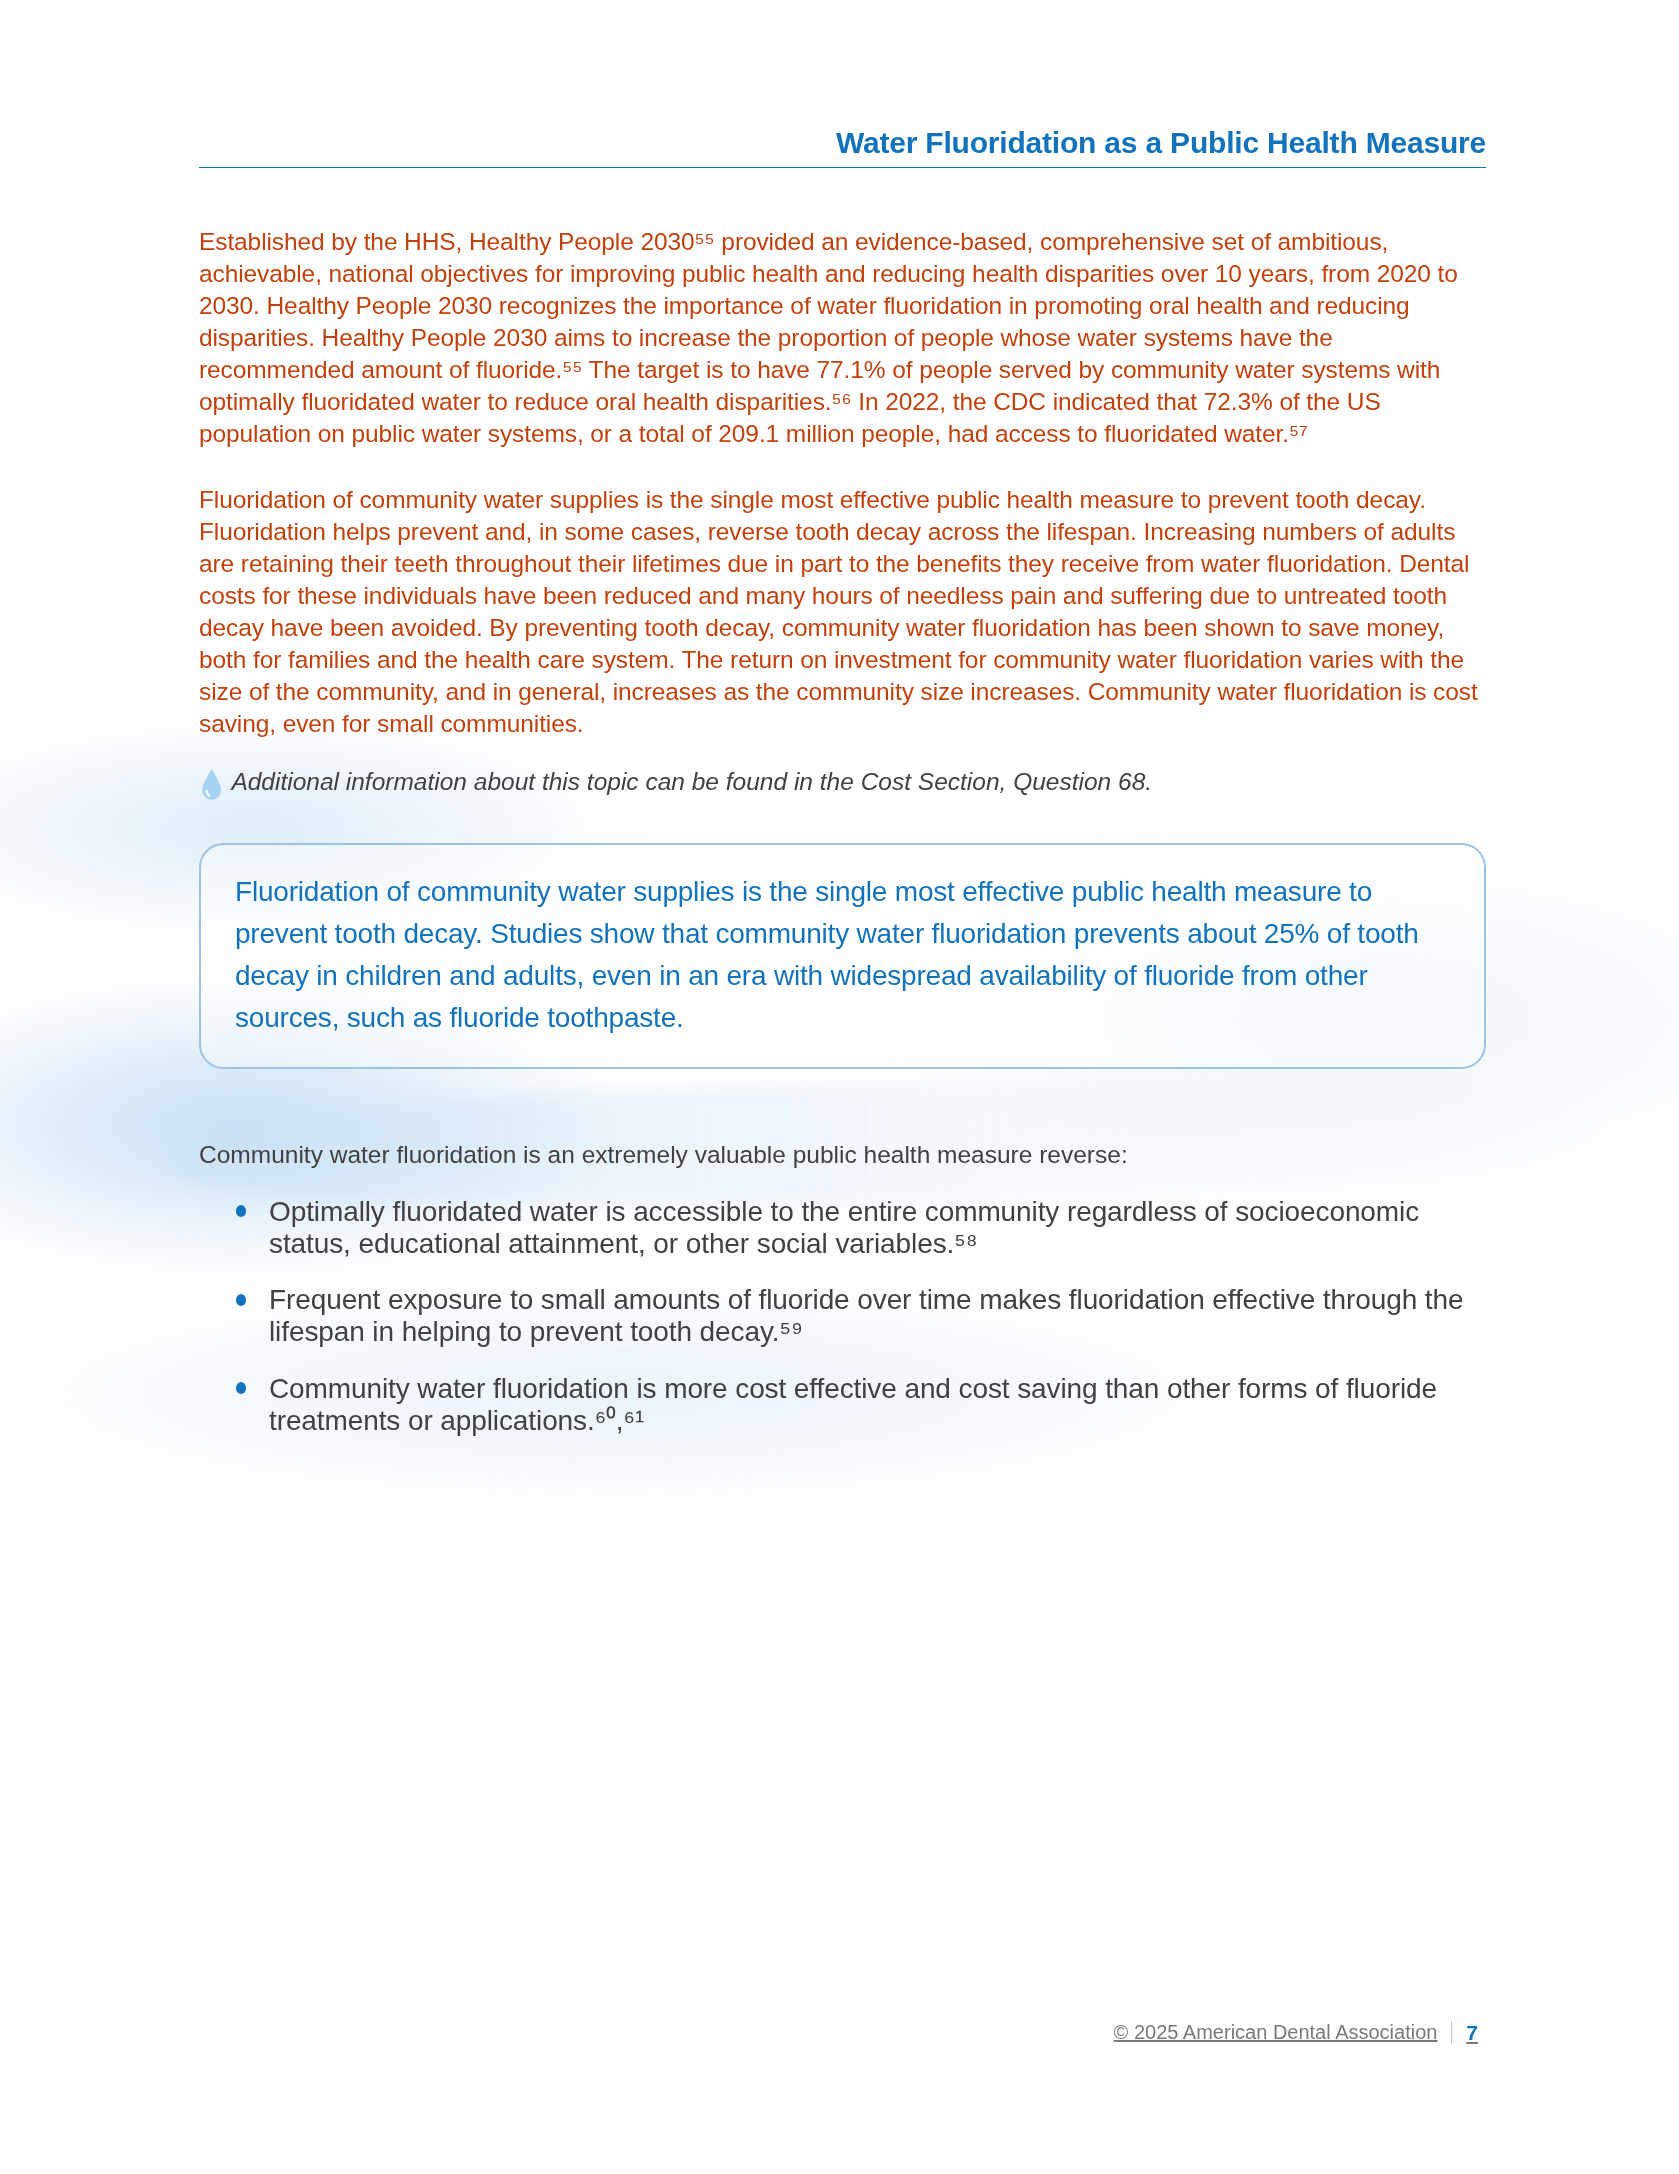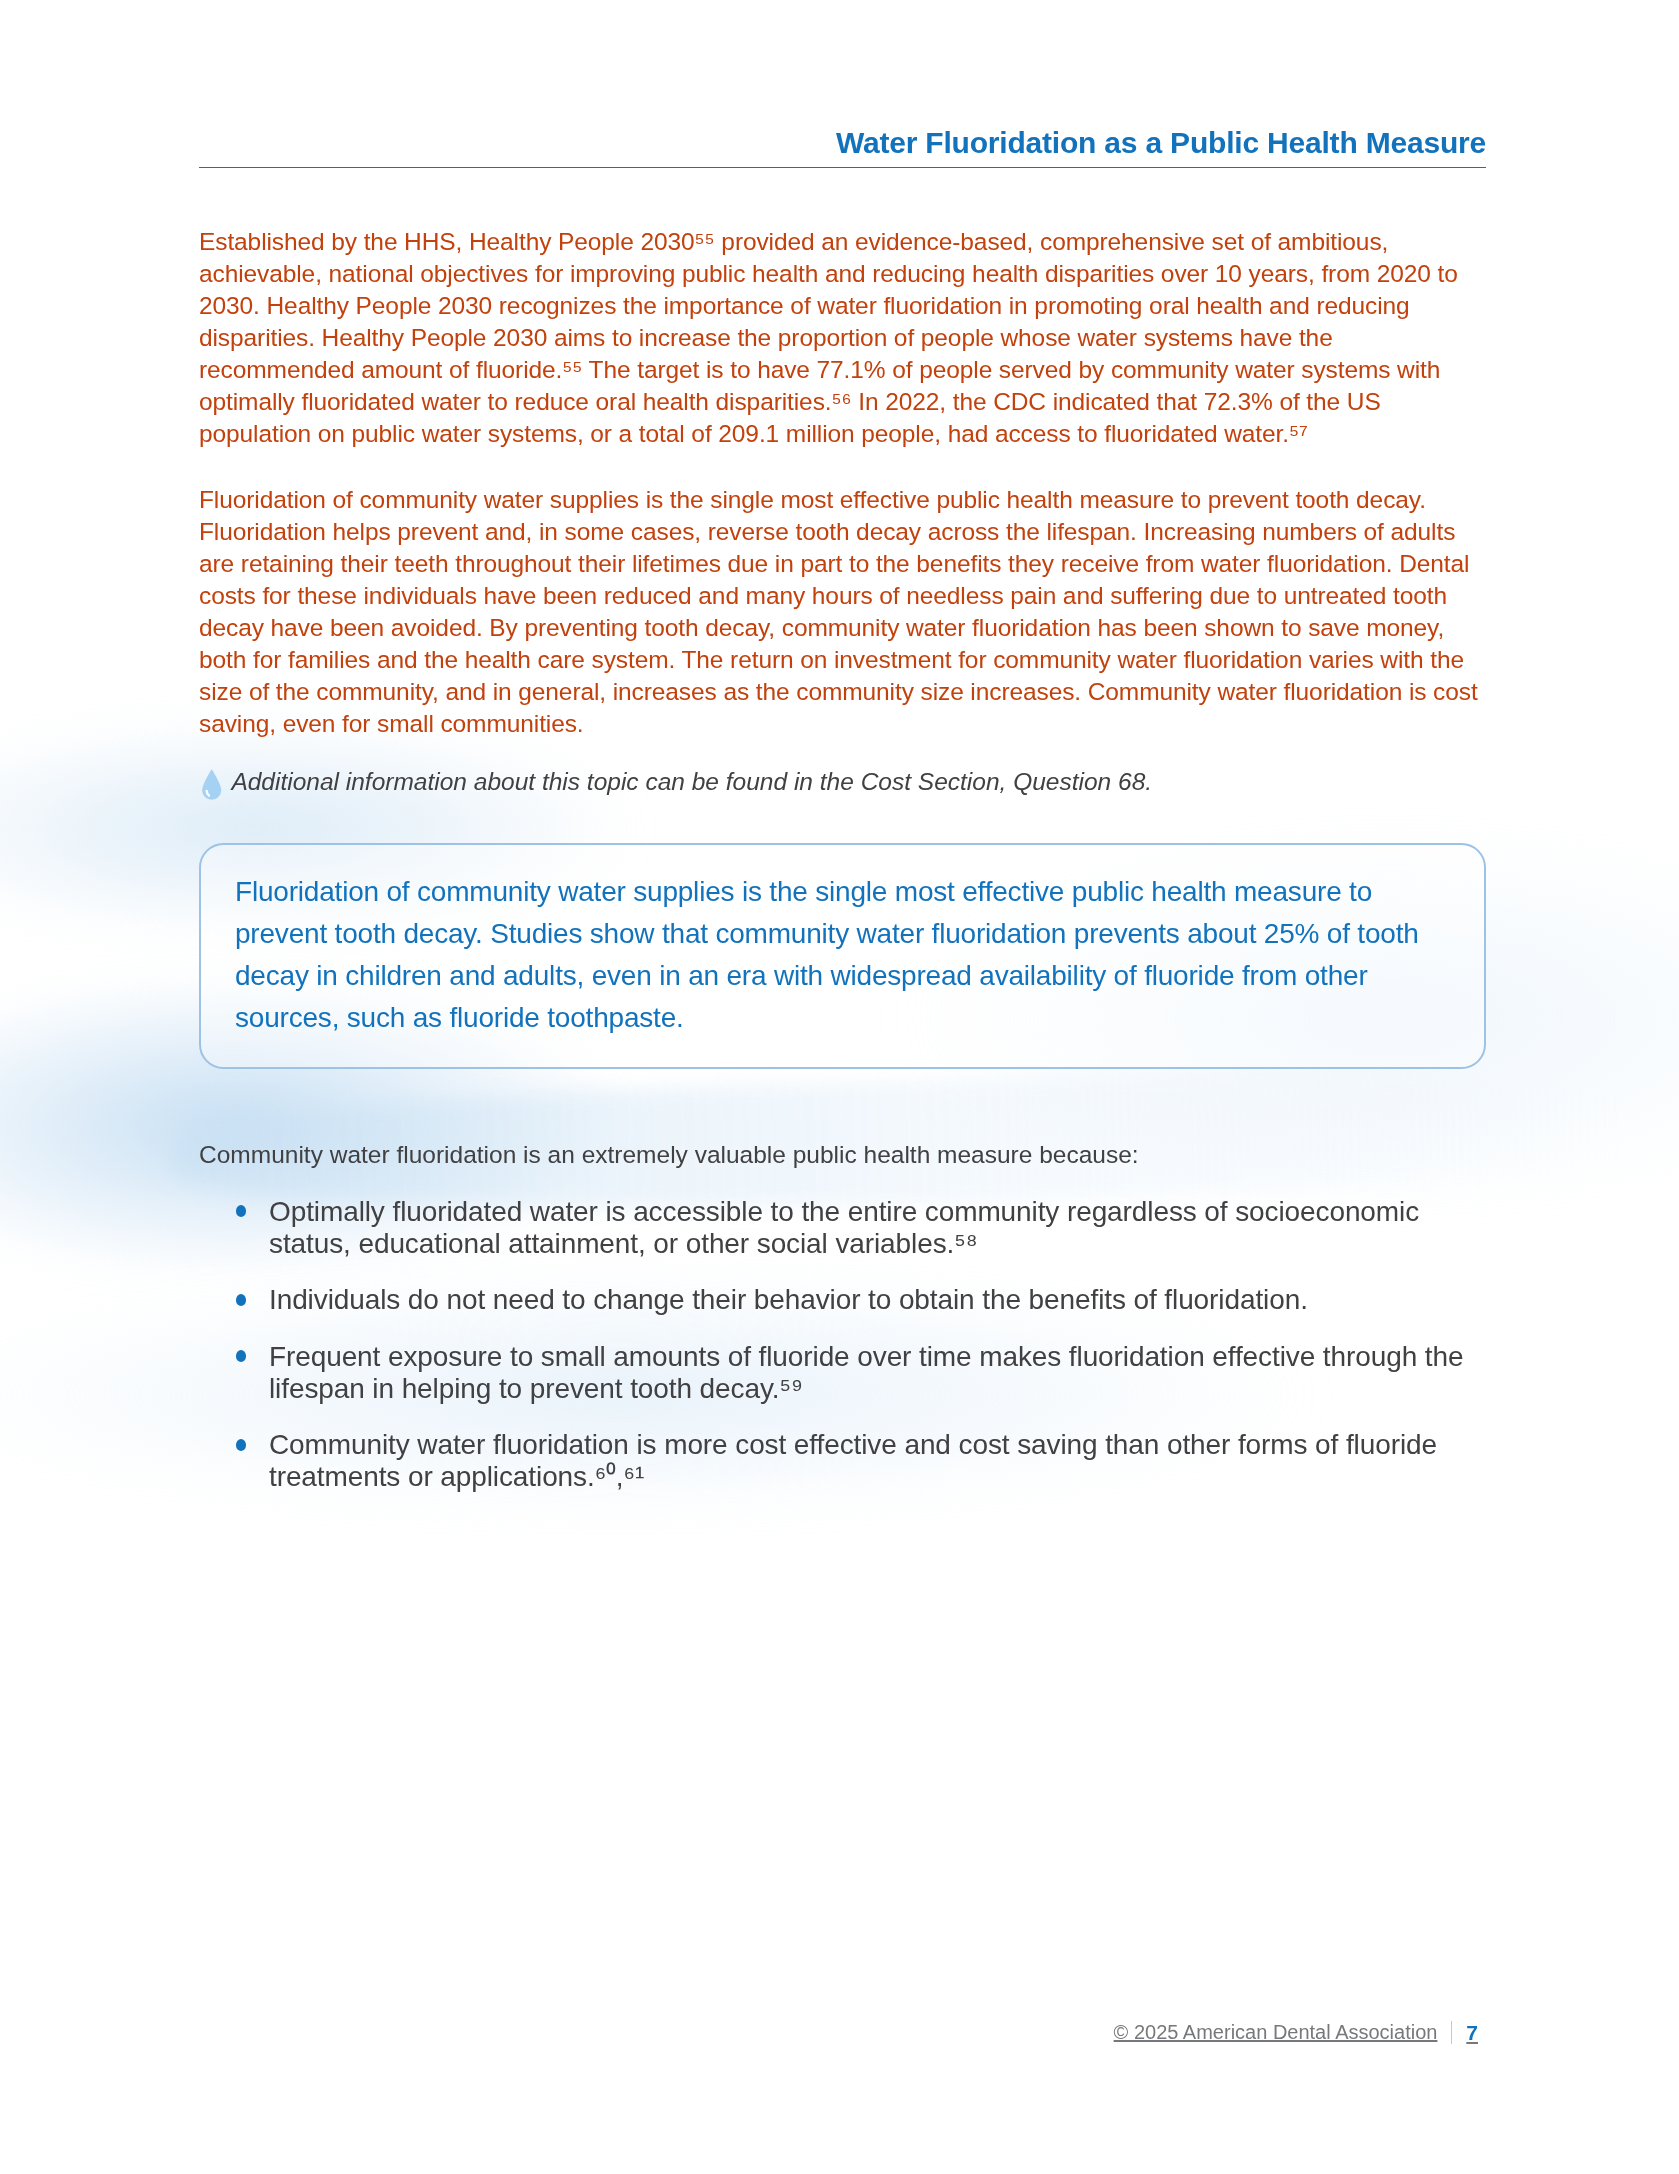--- a/index.html
+++ b/index.html
@@ -116,30 +116,26 @@
         <path d="M12 1 C12 1 3 14.5 3 21 a9 9 0 0 0 18 0 C21 14.5 12 1 12 1 Z" fill="#A5D2F2"></path>
         <path d="M7.2 21.5 a5.6 5.6 0 0 0 2.3 4.5" stroke="#ffffff" stroke-width="2.2" fill="none" stroke-linecap="round"></path>
       </svg>
       <span class="note-text">Additional information about this topic can be found in the Cost Section, Question 68.</span>
     </div>
 
     <div class="callout">
       <p class="callout-text">Fluoridation of community water supplies is the single most effective public health measure to prevent tooth decay. Studies show that community water fluoridation prevents about 25% of tooth decay in children and adults, even in an era with widespread availability of fluoride from other sources, such as fluoride toothpaste.</p>
     </div>
 
-    <p class="list-intro">Community water fluoridation is an extremely valuable public health measure because:</p>
+    <p class="list-intro">Community water fluoridation is an extremely valuable public health measure reverse:</p>
 
     <ul class="bullets">
       <li class="bullet">
         <span class="dot"></span>
         <span class="bullet-text">Optimally fluoridated water is accessible to the entire community regardless of socioeconomic status, educational attainment, or other social variables.⁵⁸</span>
-      </li>
-      <li class="bullet">
-        <span class="dot"></span>
-        <span class="bullet-text">Individuals do not need to change their behavior to obtain the benefits of fluoridation.</span>
       </li>
       <li class="bullet">
         <span class="dot"></span>
         <span class="bullet-text">Frequent exposure to small amounts of fluoride over time makes fluoridation effective through the lifespan in helping to prevent tooth decay.⁵⁹</span>
       </li>
       <li class="bullet">
         <span class="dot"></span>
         <span class="bullet-text">Community water fluoridation is more cost effective and cost saving than other forms of fluoride treatments or applications.⁶⁰,⁶¹</span>
       </li>
     </ul>

